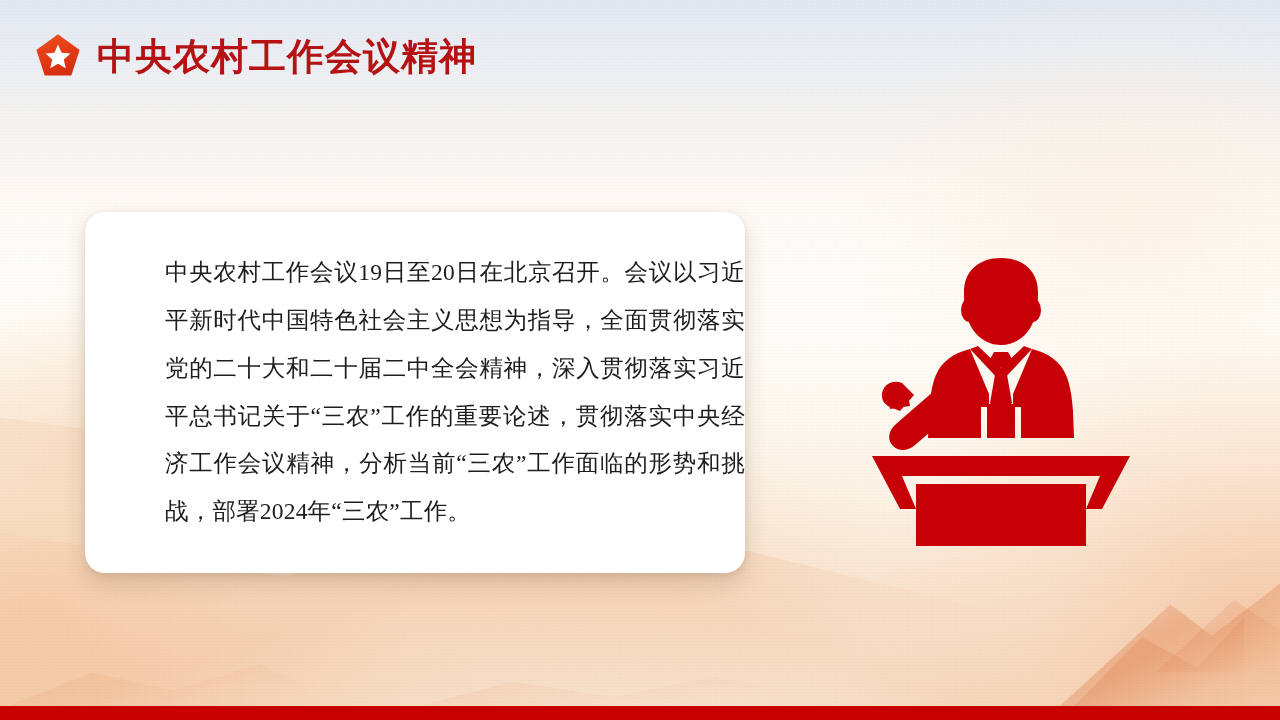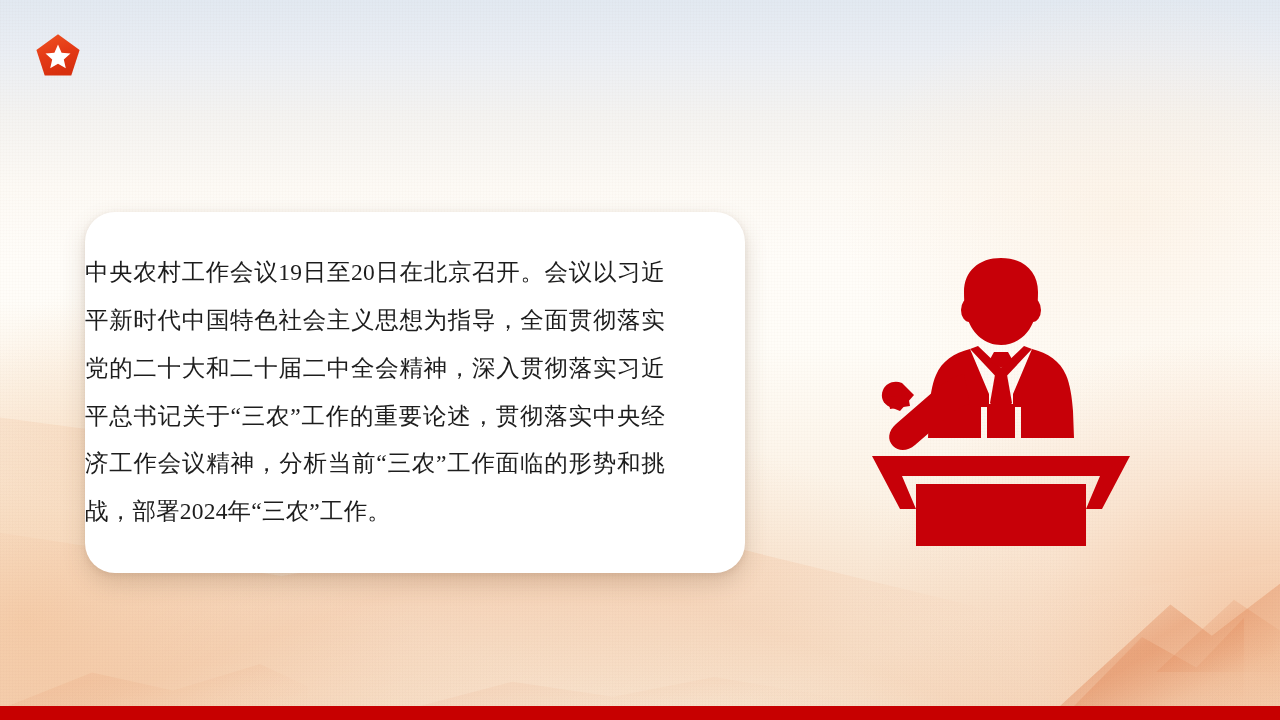--- a/index.html
+++ b/index.html
@@ -112,27 +112,27 @@
   }
 
   
   .text-card {
     position: absolute;
     left: 85px;
     top: 212px;
     width: 660px;
     height: 361px;
     background: #ffffff;
-    border-radius: 30px;
+    border-radius: 20px;
     box-shadow: 0 10px 22px rgba(120, 85, 60, 0.22),
                 0 2px 6px rgba(120, 85, 60, 0.12);
     box-sizing: border-box;
     display: flex;
     align-items: center;
-    justify-content: flex-start;
+    justify-content: flex-end;
   }
   .card-text {
     width: 580px;
     margin: 0;
     font-size: 23.5px;
     line-height: 2.03;
     color: #1d1d1d;
     text-align: justify;
     text-justify: inter-ideograph;
     font-family: "Liberation Serif", "DejaVu Serif", serif;
@@ -173,20 +173,21 @@
           <linearGradient id="pentGrad" x1="0" y1="0" x2="0.35" y2="1">
             <stop offset="0%" stop-color="#ef5423"></stop>
             <stop offset="55%" stop-color="#e43a16"></stop>
             <stop offset="100%" stop-color="#d8300f"></stop>
           </linearGradient>
         </defs>
         <path d="M25 3.2 L46.6 19.0 L38.3 44.6 L11.7 44.6 L3.4 19.0 Z" fill="url(#pentGrad)"></path>
         <path d="M25 13.6 L28.6 21.8 L37.5 22.6 L30.8 28.6 L32.8 37.3 L25 32.7 L17.2 37.3 L19.2 28.6 L12.5 22.6 L21.4 21.8 Z" fill="#ffffff"></path>
       </svg>
     </span>
+    <span class="header-title">中央农村工作会议精神</span>
   </div>
 
   <div class="text-card">
     <p class="card-text">中央农村工作会议19日至20日在北京召开。会议以习近平新时代中国特色社会主义思想为指导，全面贯彻落实党的二十大和二十届二中全会精神，深入贯彻落实习近平总书记关于“三农”工作的重要论述，贯彻落实中央经济工作会议精神，分析当前“三农”工作面临的形势和挑战，部署2024年“三农”工作。</p>
   </div>
 
   <div class="speaker">
     <svg viewBox="0 0 270 315" aria-hidden="true">
       <g fill="#c70008">
 

